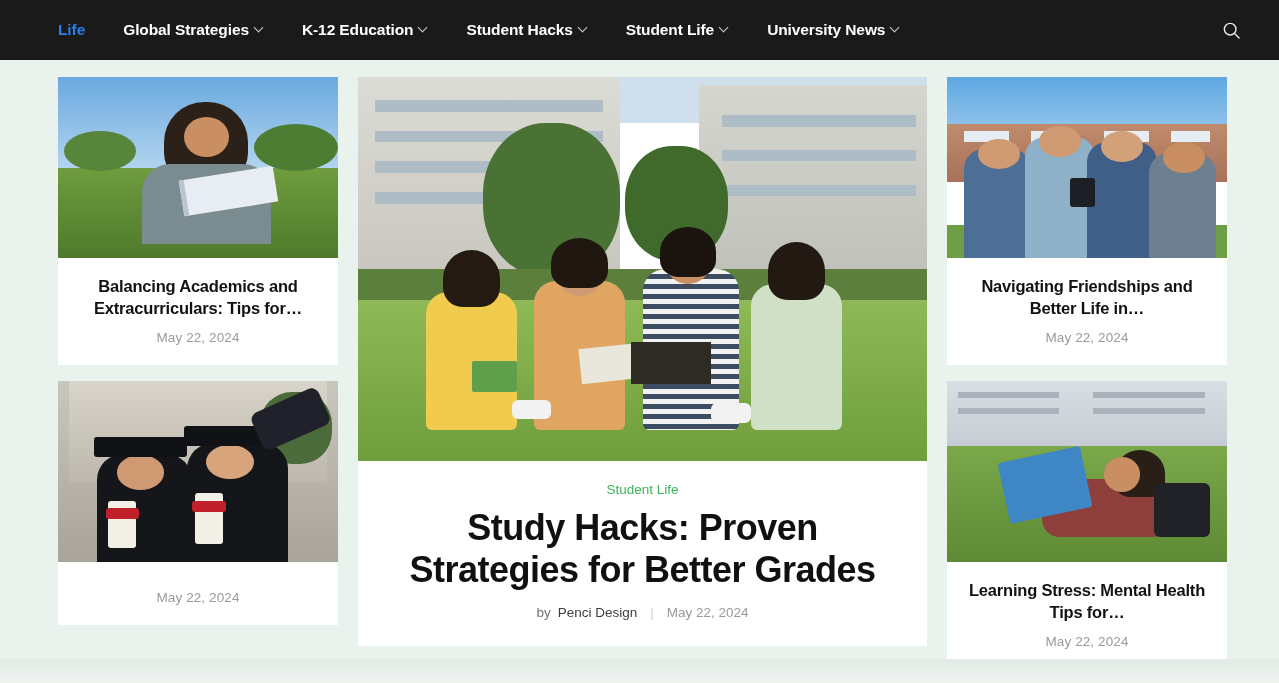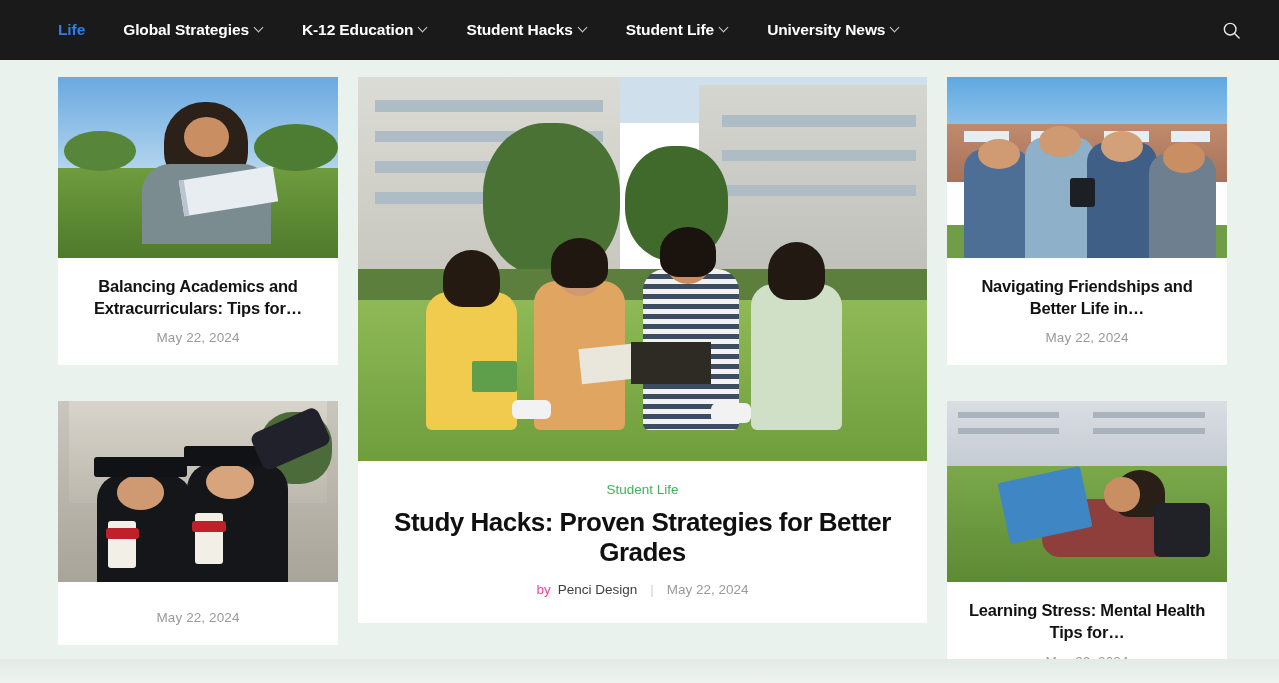--- a/index.html
+++ b/index.html
@@ -83,21 +83,21 @@
     position: relative;
   }
 
   .grid {
     display: flex;
     gap: 20px;
     padding: 17px 52px 0 58px;
     align-items: flex-start;
   }
 
-  .col-side { width: 280px; flex: 0 0 280px; display: flex; flex-direction: column; gap: 36px; }
+  .col-side { width: 280px; flex: 0 0 280px; display: flex; flex-direction: column; gap: 16px; }
   .col-main { flex: 1 1 auto; }
 
   
   .card {
     background: #ffffff;
     overflow: hidden;
   }
 
   .card-img {
     width: 100%;
@@ -147,38 +147,38 @@
   .feature-cat {
     font-size: 13.5px;
     color: #3cb55a;
     font-weight: normal;
     cursor: pointer;
     display: inline-block;
   }
 
   .feature-title {
     margin-top: 9px;
-    font-size: 26px;
+    font-size: 36px;
     font-weight: bold;
     line-height: 1.17;
     color: #101010;
     letter-spacing: -0.5px;
     cursor: pointer;
   }
 
   .feature-meta {
     margin-top: 14px;
     font-size: 13.5px;
     color: #9a9a9a;
     display: flex;
     justify-content: center;
     align-items: center;
     gap: 7px;
   }
-  .meta-by { color: #ec4899; }
+  .meta-by { color: #737373; }
   .meta-author { color: #3d3d3d; font-weight: normal; cursor: pointer; }
   .meta-sep { color: #cfcfcf; padding: 0 6px; }
   .meta-date { color: #9a9a9a; }
 
   .feature-excerpt {
     margin-top: 14px;
     font-size: 15px;
     line-height: 1.52;
     color: #4b4b4b;
     max-width: 530px;

